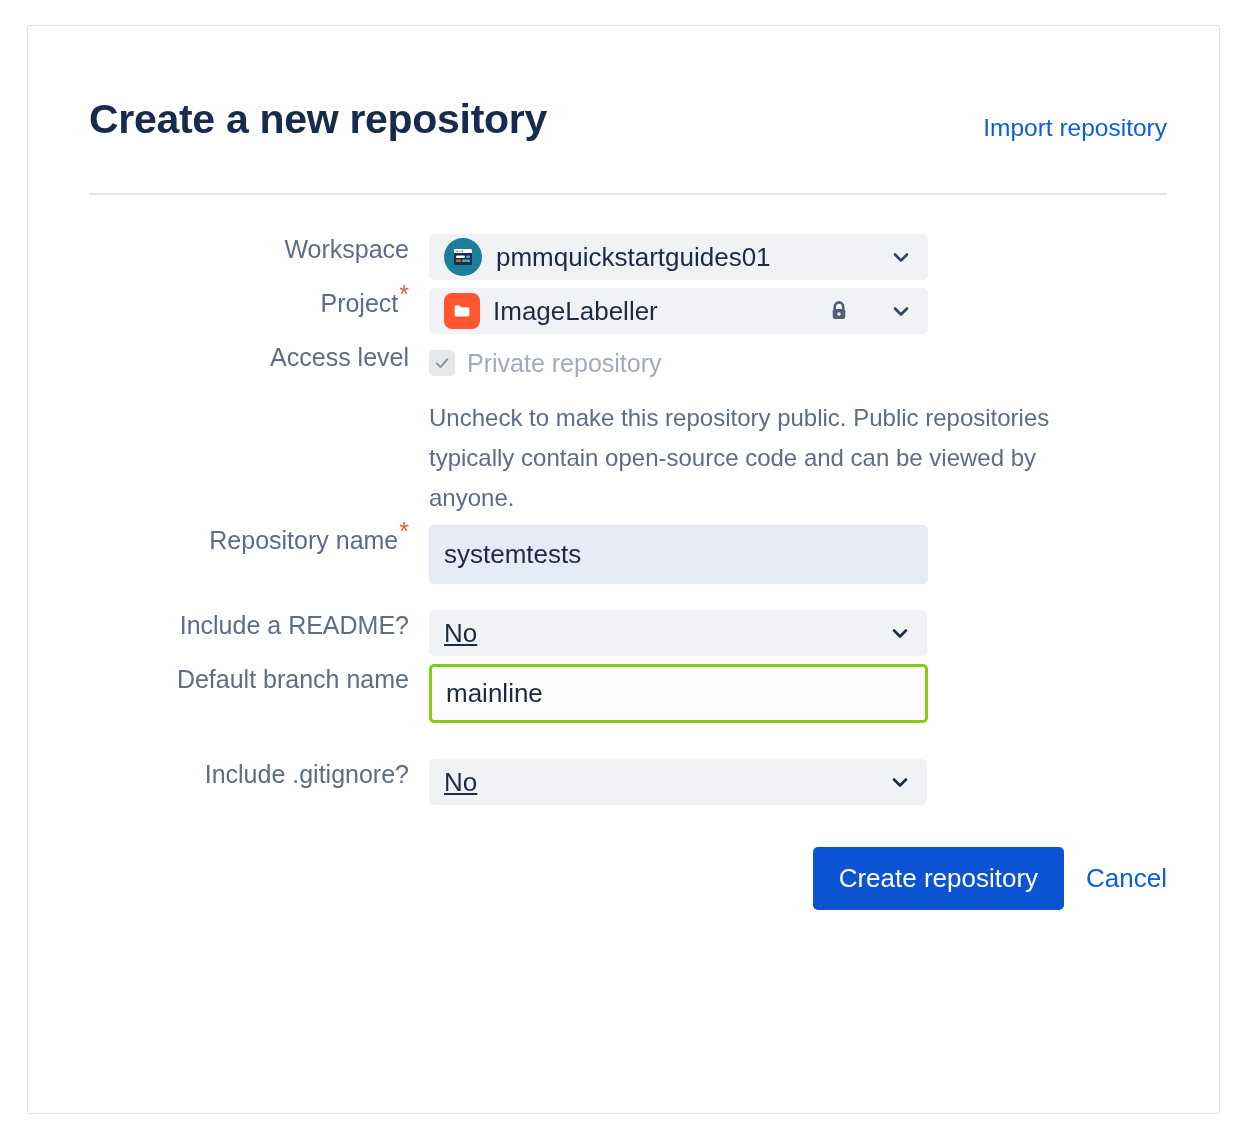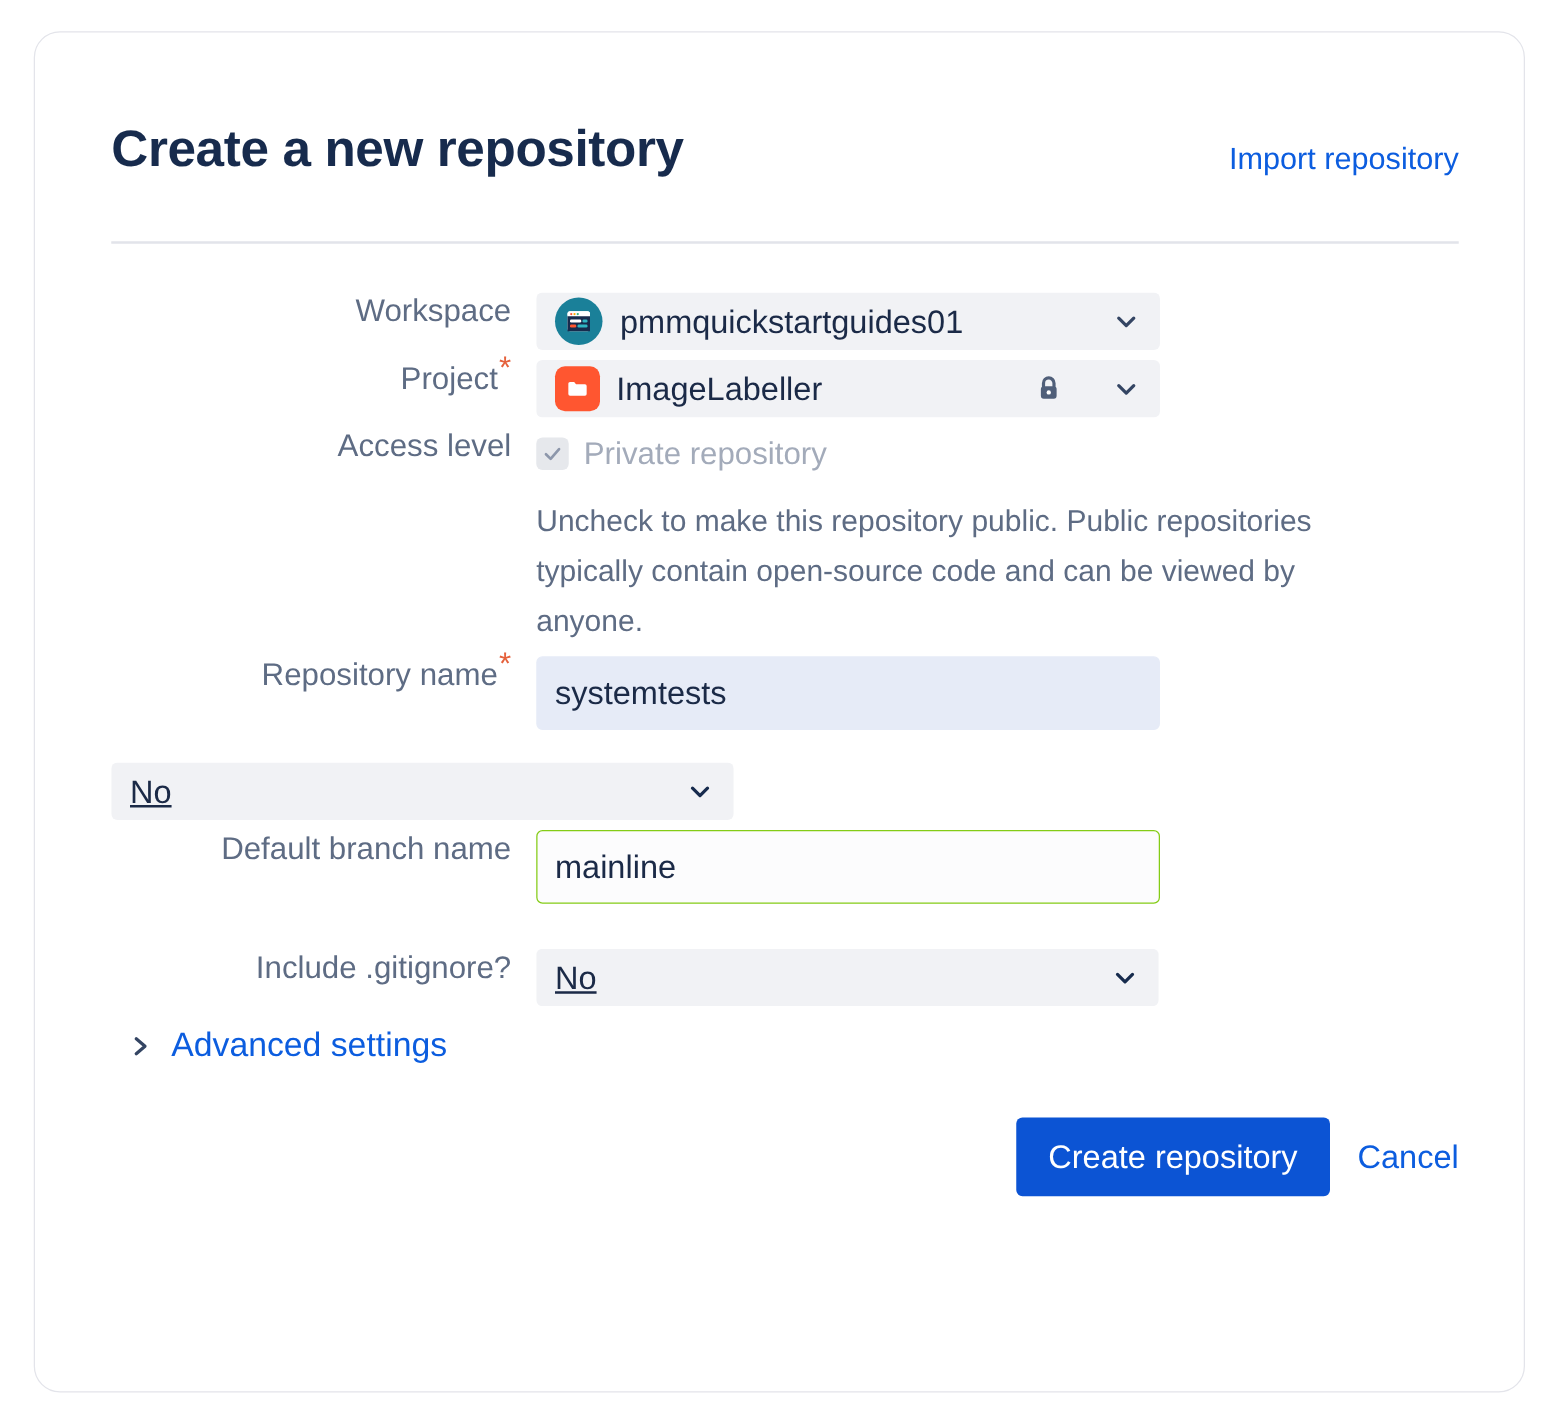--- a/index.html
+++ b/index.html
@@ -23,21 +23,21 @@
 
   
   .card {
     position: absolute;
     left: 27px;
     top: 25px;
     width: 1193px;
     height: 1089px;
     background: #ffffff;
     border: 1px solid #e3e4ea;
-    border-radius: 21px;
+    border-radius: 2px;
     box-sizing: border-box;
   }
 
   .card-inner {
     position: absolute;
     left: 61px;
     top: 60px;
     width: 1078px;
   }
 
@@ -183,21 +183,21 @@
     padding: 0 14px;
     font-family: "Liberation Sans", sans-serif;
     outline: none;
   }
   .text-input.filled {
     background: #e6ebf7;
     border: 1px solid #e6ebf7;
   }
   .text-input.bordered {
     background: #fcfcfd;
-    border: 1px solid #84cc16;
+    border: 3px solid #84cc16;
   }
 
   
   .check-line {
     display: flex;
     align-items: center;
     height: 42px;
   }
   .checkbox {
     width: 26px;
@@ -362,20 +362,21 @@
         <div class="row">
           <div class="label-col">
             <span>Repository name</span><span class="req">*</span>
           </div>
           <div class="field-col">
             <input class="text-input filled" type="text" value="systemtests" style="">
           </div>
         </div>
 
         <div class="row" style="margin-top:26px;">
+          <div class="label-col">Include a README?</div>
           <div class="field-col">
             <div class="select-box small">
               <span class="select-text">No</span>
               <span class="chev">
                 <svg width="24" height="24" viewBox="0 0 24 24" aria-hidden="true">
                   <path d="M6 9.5 L12 15.5 L18 9.5" fill="none" stroke="#172b4d" stroke-width="2.6" stroke-linecap="round" stroke-linejoin="round"></path>
                 </svg>
               </span>
             </div>
           </div>
@@ -395,28 +396,20 @@
               <span class="select-text">No</span>
               <span class="chev">
                 <svg width="24" height="24" viewBox="0 0 24 24" aria-hidden="true">
                   <path d="M6 9.5 L12 15.5 L18 9.5" fill="none" stroke="#172b4d" stroke-width="2.6" stroke-linecap="round" stroke-linejoin="round"></path>
                 </svg>
               </span>
             </div>
           </div>
         </div>
 
-        <div class="advanced">
-          <span class="tri">
-            <svg width="20" height="24" viewBox="0 0 20 24" aria-hidden="true">
-              <path d="M6 6 L13 12 L6 18" fill="none" stroke="#344563" stroke-width="2.6" stroke-linecap="round" stroke-linejoin="round"></path>
-            </svg>
-          </span>
-          <span class="advanced-label">Advanced settings</span>
-        </div>
 
         <div class="footer">
           <button class="btn-primary">Create repository</button>
           <button class="btn-cancel">Cancel</button>
         </div>
 
       </div>
     </div>
   </div>
 </div>

